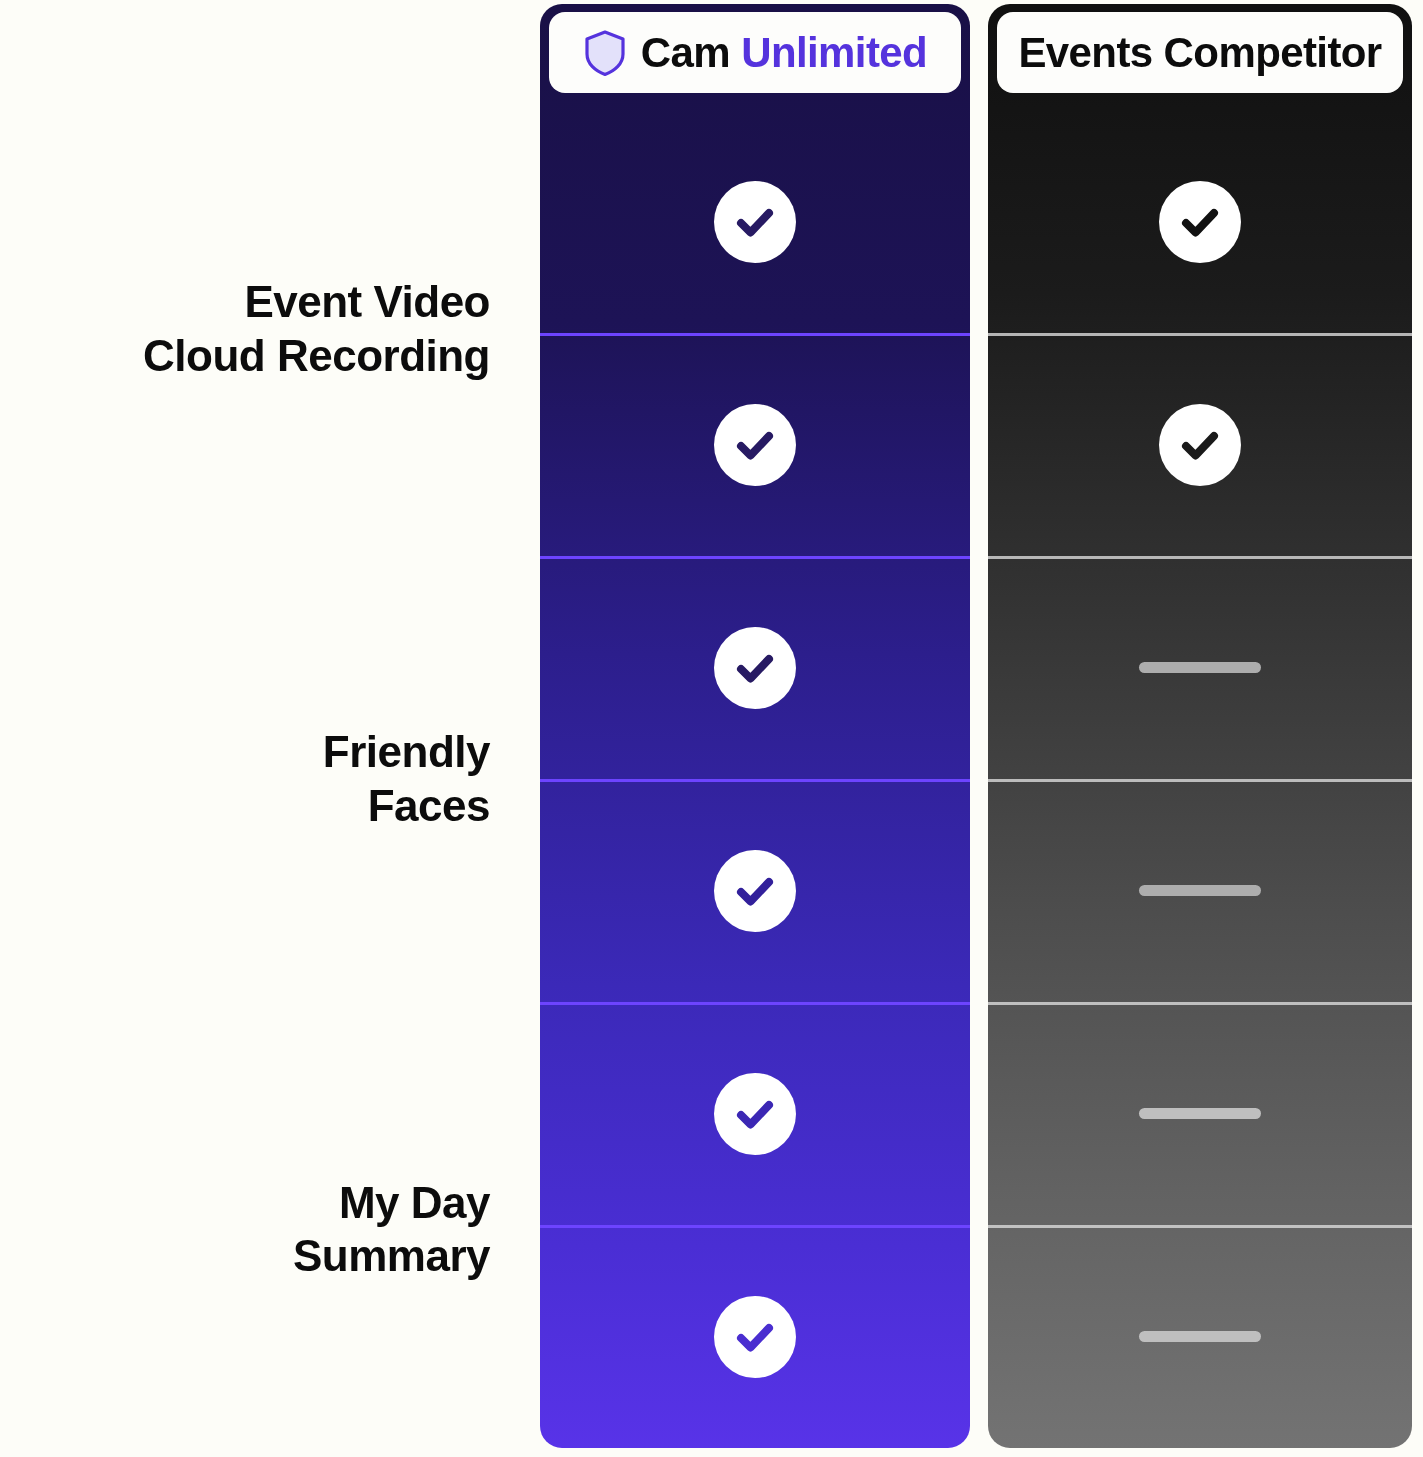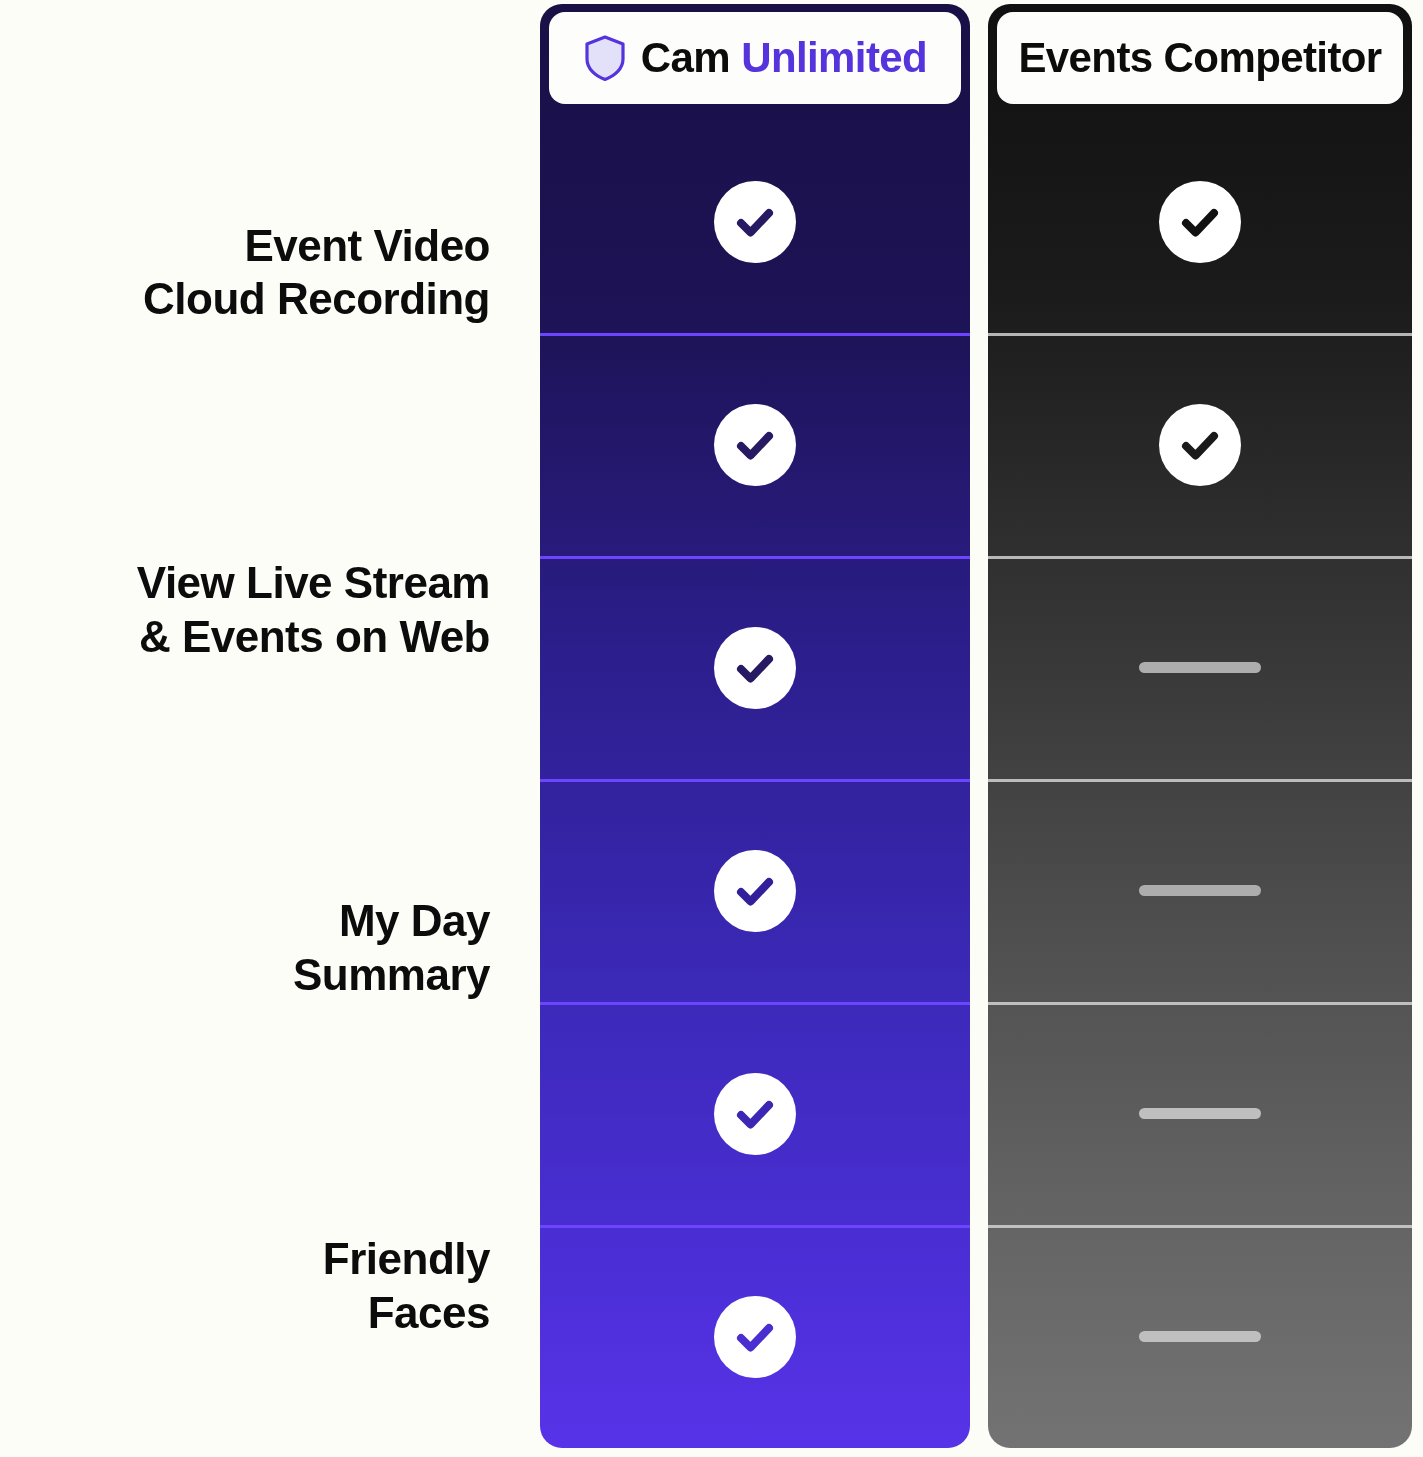--- a/index.html
+++ b/index.html
@@ -89,21 +89,21 @@
     right: 0;
     height: 106px;
     display: flex;
     align-items: flex-start;
     justify-content: center;
     z-index: 4;
   }
   .head-card {
     margin-top: 8px;
     width: calc(100% - 18px);
-    height: 92px;
+    height: 81px;
     background: #FDFDFB;
     border-radius: 16px;
     display: flex;
     align-items: center;
     justify-content: center;
     gap: 14px;
     box-sizing: border-box;
   }
   .head-title {
     font-size: 42px;
@@ -173,30 +173,26 @@
 <body>
 
 <div class="board">
 
   <div class="labels">
     <div class="label-cell">
       <div class="label-text">Event Video
 Cloud Recording</div>
     </div>
     <div class="label-cell">
-      <div class="label-text">View Live Stream
-&amp; Events on Web</div>
+      <div class="label-text">Friendly
+Faces</div>
     </div>
     <div class="label-cell">
       <div class="label-text">My Day
 Summary</div>
-    </div>
-    <div class="label-cell">
-      <div class="label-text">Friendly
-Faces</div>
     </div>
   </div>
 
   <div class="col col-cam">
 
     <div class="head-wrap">
       <div class="head-card">
         <svg class="shield-icon" viewBox="0 0 44 48">
           <path d="M22 3 L40 10 V25 C40 35 31.5 42 22 45.5 C12.5 42 4 35 4 25 V10 Z" fill="#E3E1FA" stroke="#5533DD" stroke-width="3.2" stroke-linejoin="round"></path>
         </svg>

